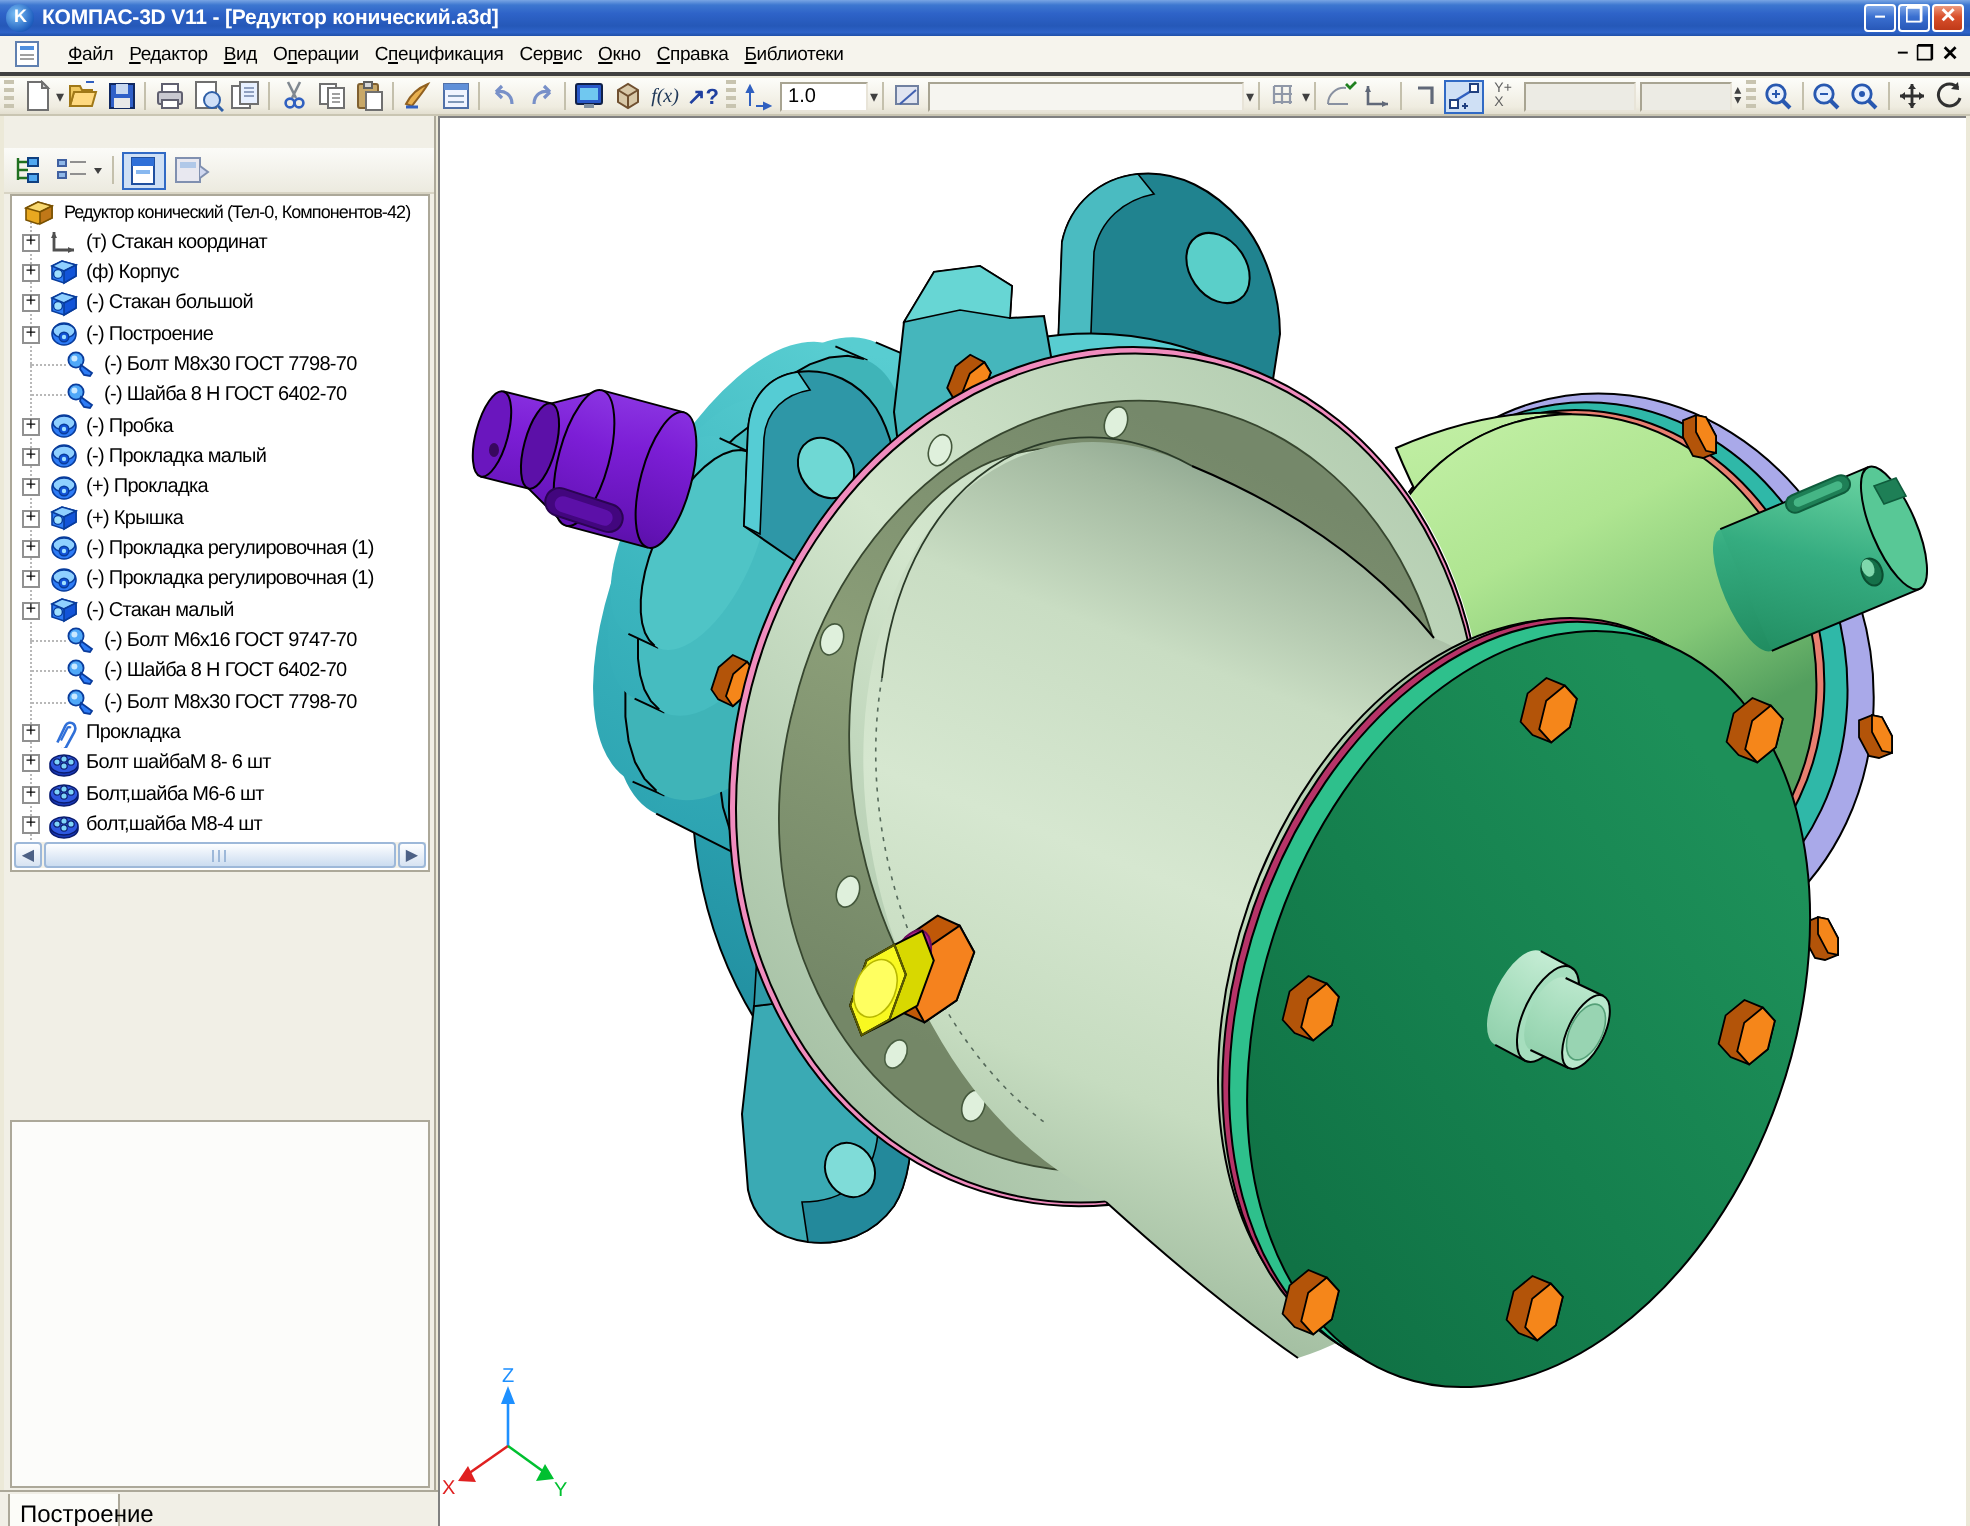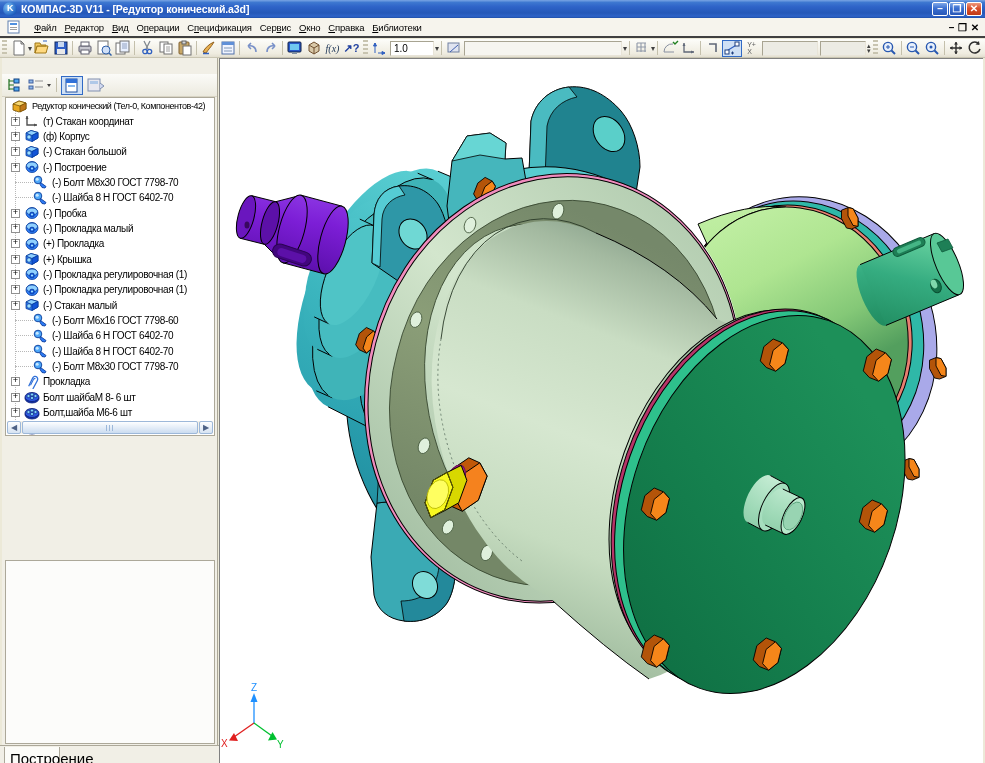--- a/index.html
+++ b/index.html
@@ -41,21 +41,21 @@
 .endmark{position:absolute;left:4px;right:4px;top:354px;height:0;border-top:2px solid #555;border-bottom:1px solid #999}
 .hscroll{position:absolute;left:1px;right:1px;bottom:1px;height:13px;background:#F3F1E8;display:flex}
 .sbtn{width:14px;height:13px;border:1px solid #9DB8D9;border-radius:2px;background:linear-gradient(180deg,#FDFEFF,#D7E3F2);
  color:#4D6185;font-size:8px;line-height:11px;text-align:center;flex:none}
 .sthumb{flex:1;margin:0 1px;border:1px solid #9DB8D9;border-radius:2px;background:linear-gradient(180deg,#FDFEFF,#CBDCF0);position:relative}
 .sthumb:after{content:"";position:absolute;left:50%;top:3px;width:8px;height:6px;margin-left:-4px;
  background:repeating-linear-gradient(90deg,#9DB8D9 0 1px,transparent 1px 3px)}
 .subpanel{position:absolute;left:3px;top:502px;width:210px;height:184px;background:#FCFCFA;border:1px solid #ACA899}
 .btabs{position:absolute;left:0px;top:745px;width:219px;height:18px;background:#F1EFE6;border-top:1px solid #ACA899}
 .btab{position:absolute;left:4px;top:1px;width:56px;height:17px;background:#FCFCF8;border:1px solid #ACA899;border-top:none;
- font-size:15px;padding:3px 8px 0 5px}
+ font-size:12px;padding:3px 8px 0 5px}
 .viewport{position:absolute;left:219px;top:58px;width:764px;height:705px;background:#fff;border-left:1px solid #808080;border-top:1px solid #808080}
 svg{display:block}
 .ticon16{flex:none}
 </style></head><body>
 <svg width="0" height="0" style="position:absolute">
 <defs>
 <g id="i-root">
         <path d="M2,5 L8,2 L15,4 L15,10 L8,13 L2,11 Z" fill="#E8A820" stroke="#7A5200" stroke-width="0.8"></path>
         <path d="M2,5 L8,2 L15,4 L9,7 Z" fill="#F8D870" stroke="#7A5200" stroke-width="0.8"></path>
         <path d="M9,7 L15,4 L15,10 L9,13 Z" fill="#C07818" stroke="#7A5200" stroke-width="0.8"></path>
@@ -499,30 +499,21 @@
         </span>
         <span class="ttx">(-) Стакан малый</span>
       </div>
 <div class="trow">
         <span class="expgap"></span>
         <span class="tico">
           <svg width="16" height="14" viewBox="0 0 16 14">
             <use href="#i-boltic"></use>
           </svg>
         </span>
-        <span class="ttx">(-) Болт М6х16 ГОСТ 7798-60</span>
-      </div>
-<div class="trow">
-        <span class="expgap"></span>
-        <span class="tico">
-          <svg width="16" height="14" viewBox="0 0 16 14">
-            <use href="#i-boltic"></use>
-          </svg>
-        </span>
-        <span class="ttx">(-) Шайба 6 Н ГОСТ 6402-70</span>
+        <span class="ttx">(-) Болт М6х16 ГОСТ 9747-70</span>
       </div>
 <div class="trow">
         <span class="expgap"></span>
         <span class="tico">
           <svg width="16" height="14" viewBox="0 0 16 14">
             <use href="#i-boltic"></use>
           </svg>
         </span>
         <span class="ttx">(-) Шайба 8 Н ГОСТ 6402-70</span>
       </div>

